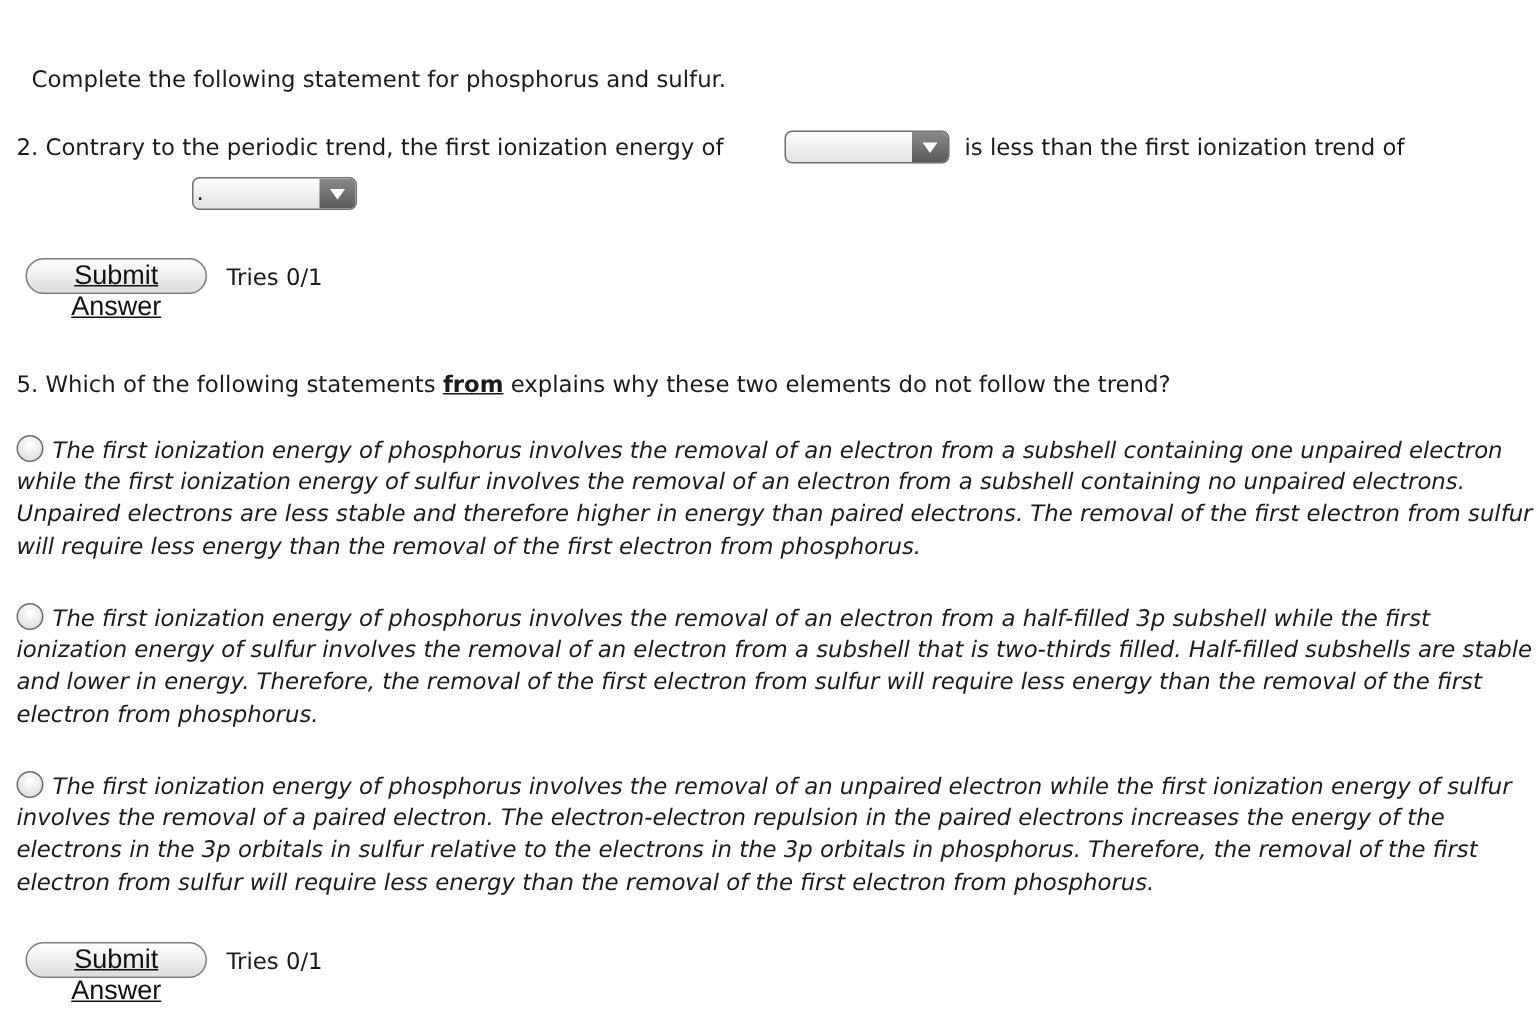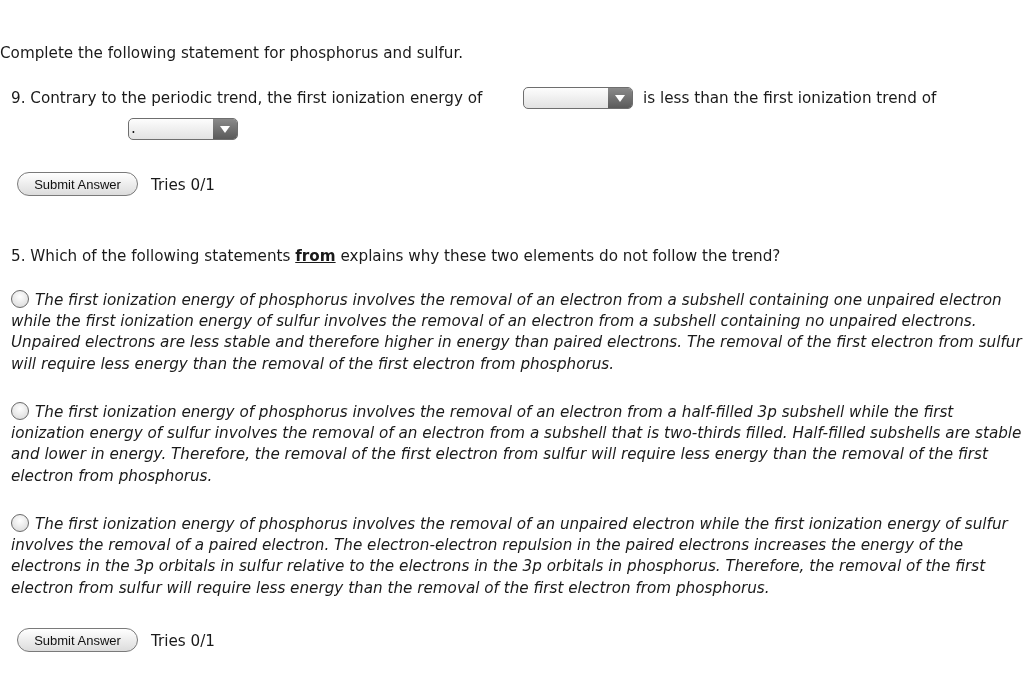--- a/index.html
+++ b/index.html
@@ -12,21 +12,21 @@
     }
     body {
       font-family: "DejaVu Sans", "Liberation Sans", sans-serif;
       font-size: 15.2px;
       color: #1a1a1a;
       position: relative;
     }
     .abs { position: absolute; }
     .line { white-space: nowrap; }
 
-    .intro { left: 0; top: 44px; }
+    .intro { left: 21px; top: 44px; }
     .q2-line1 { left: 11px; top: 89px; }
 
     .select {
       display: inline-block;
       position: relative;
       width: 110px;
       height: 22px;
       border: 1px solid #6e6e6e;
       border-radius: 5px;
       background: linear-gradient(#fdfdfd, #e2e2e2);
@@ -59,24 +59,25 @@
     .sel2 { left: 13px; top: 118px; }
     .dot2 { left: 131px; top: 119px; }
 
     .submit-btn {
       height: 24px;
       padding: 0 2px;
       border: 1px solid #7a7a7a;
       border-radius: 12px;
       background: linear-gradient(#ffffff, #dcdcdc);
       font-family: "Liberation Sans", sans-serif;
-      font-size: 13px;
+      font-size: 18px;
       color: #111;
       box-sizing: border-box;
       cursor: pointer;
+      text-decoration: underline;
     }
     .submit1 { left: 17px; top: 172px; width: 121px; }
     .tries1 { left: 151px; top: 176px; }
     .submit2 { left: 17px; top: 628px; width: 121px; }
     .tries2 { left: 151px; top: 632px; }
 
     .q3 { left: 11px; top: 247px; }
     .q3 .best { font-weight: bold; text-decoration: underline; }
 
     .option {
@@ -102,21 +103,21 @@
       cursor: pointer;
     }
   </style>
 </head>
 <body>
 
 
 
 <div class="abs intro line">Complete the following statement for phosphorus and sulfur.</div>
 
-<div class="abs q2-line1 line">9. Contrary to the periodic trend, the first ionization energy of</div>
+<div class="abs q2-line1 line">2. Contrary to the periodic trend, the first ionization energy of</div>
 
 <div class="abs select sel1">
   <span></span>
   <span class="arrow-box">
       <span class="tri"></span>
     </span>
 </div>
 
 <div class="abs after-sel1 line">is less than the first ionization trend of</div>
 

